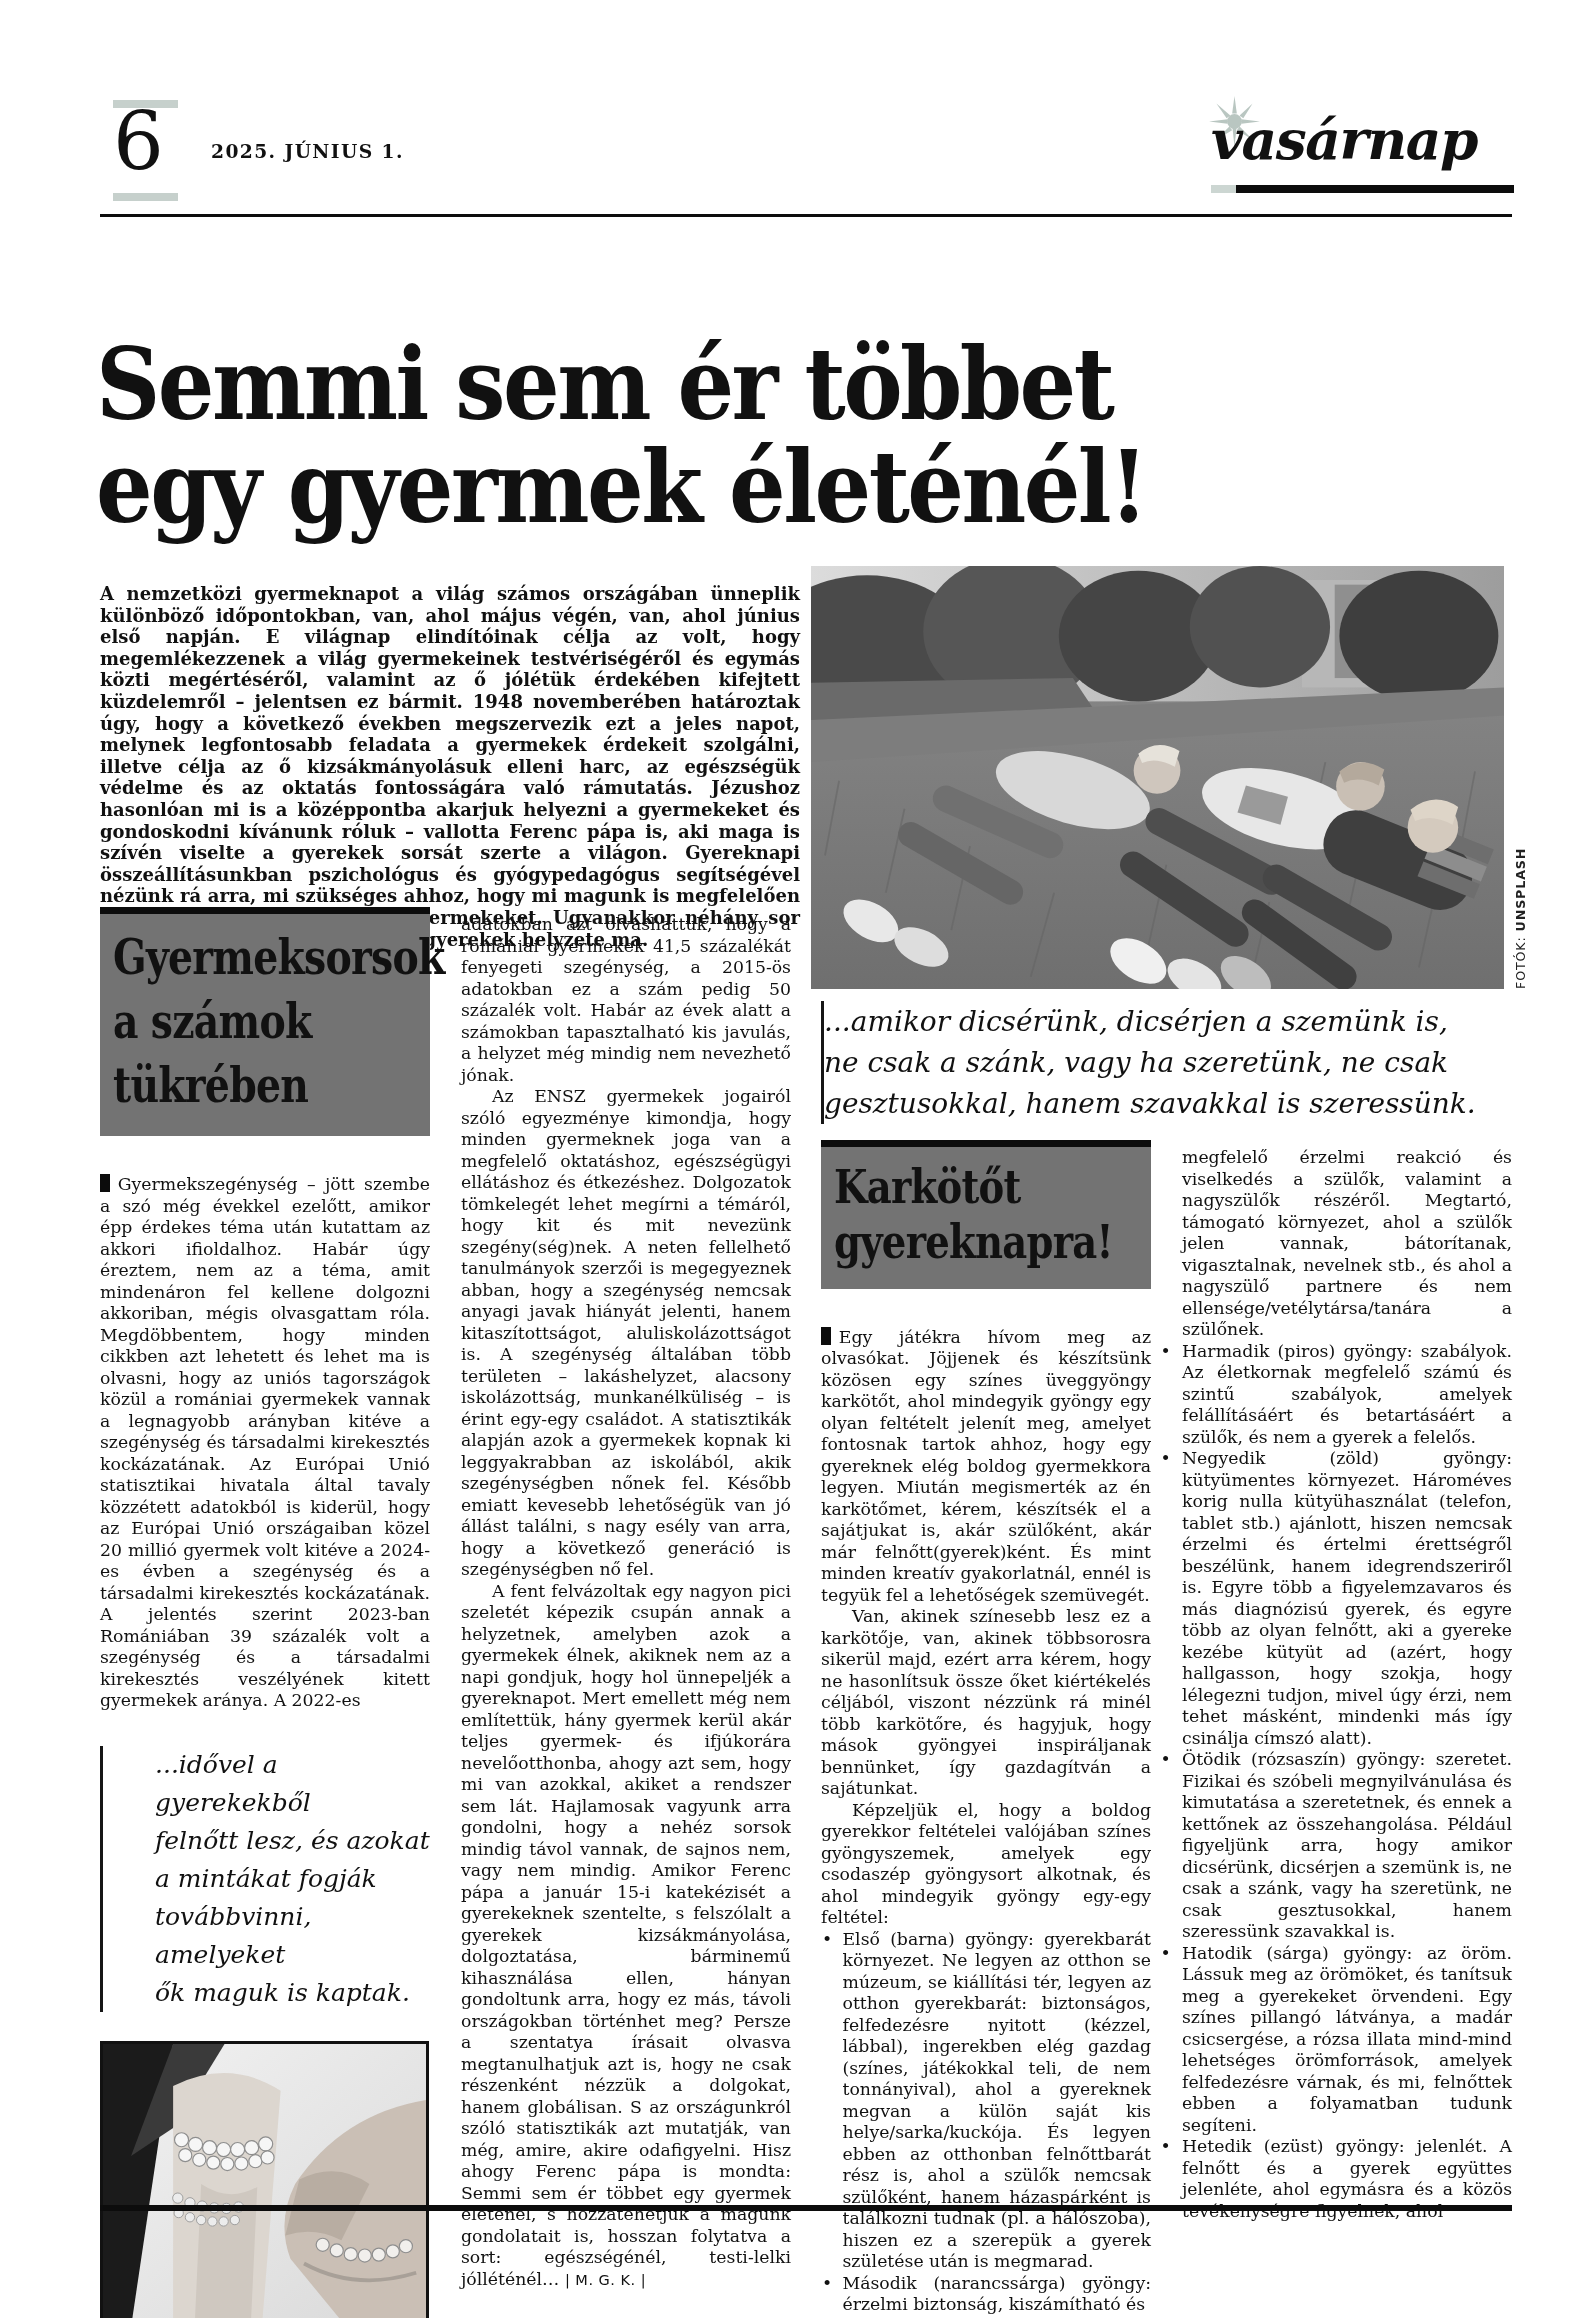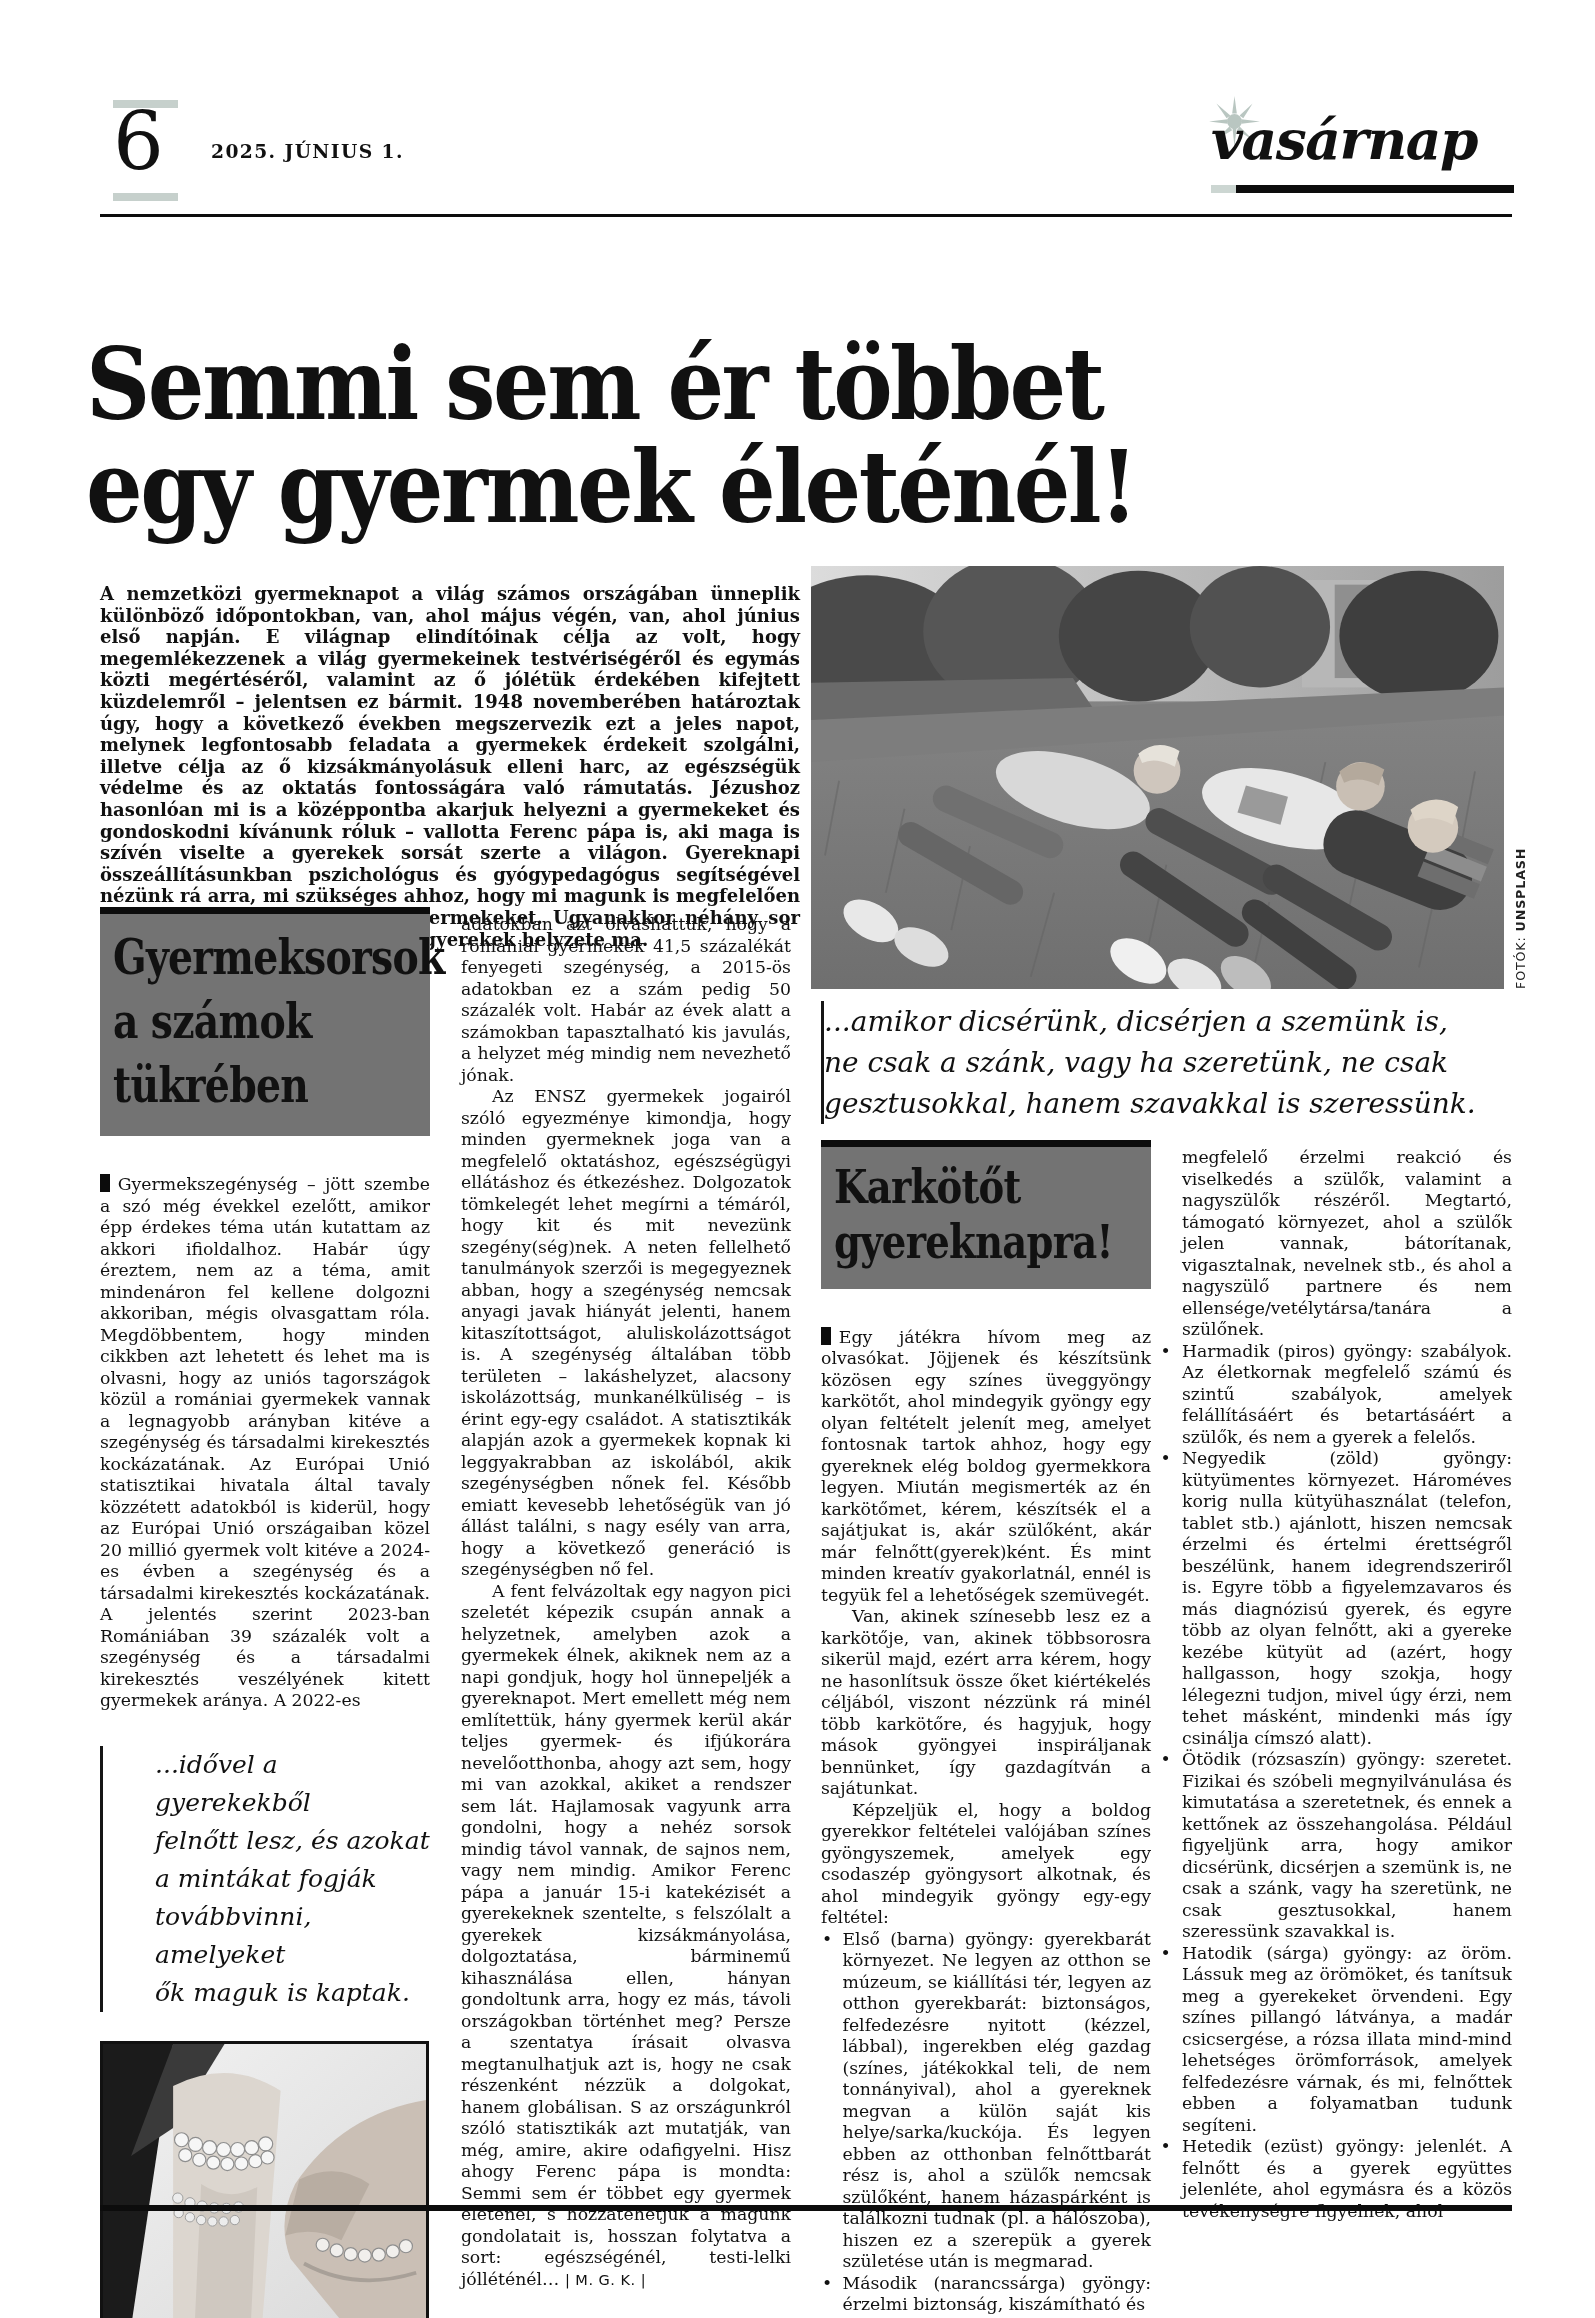--- a/index.html
+++ b/index.html
@@ -22,21 +22,21 @@
   }
   #focus-box .focus-label{font-size:46px; font-weight:bold; font-style:italic; line-height:75px;}
   #masthead{left:1211px; top:110px; width:308px;}
   #masthead .word{font-size:55px; font-weight:bold; font-style:italic; letter-spacing:-1.4px; line-height:1.1; position:relative; z-index:2;}
   #masthead-bar{left:1211px; top:185px; width:303px; height:8.4px; background:#0c0c0c;}
   #masthead-bar-accent{left:1211px; top:185px; width:25px; height:8.4px; background:#ccd6d2;}
   #header-rule{left:100px; top:214px; width:1412px; height:3.3px; background:#0c0c0c;}
 
   
   #kicker{left:100px; top:284px; font-size:35px; font-weight:bold; letter-spacing:-0.5px;}
-  #headline{left:86px; top:333px; width:1449px; font-size:99px; font-weight:bold;
+  #headline{left:96px; top:333px; width:1449px; font-size:99px; font-weight:bold;
             letter-spacing:-2.8px; line-height:1.04;}
   #lead{left:100px; top:583px; width:700px; font-size:18px; font-weight:bold;
         line-height:1.2; text-align:justify;}
 
   
   #photo-main{left:811px; top:566px; width:693px; height:423px; background:#888;}
   #photo-main svg{display:block;}
   #photo-credit{
     left:1513px; top:989px; width:327px; transform-origin:0 0; transform:rotate(-90deg);
     font-family:"DejaVu Sans", sans-serif; font-size:12.6px; letter-spacing:0.9px; color:#222;

